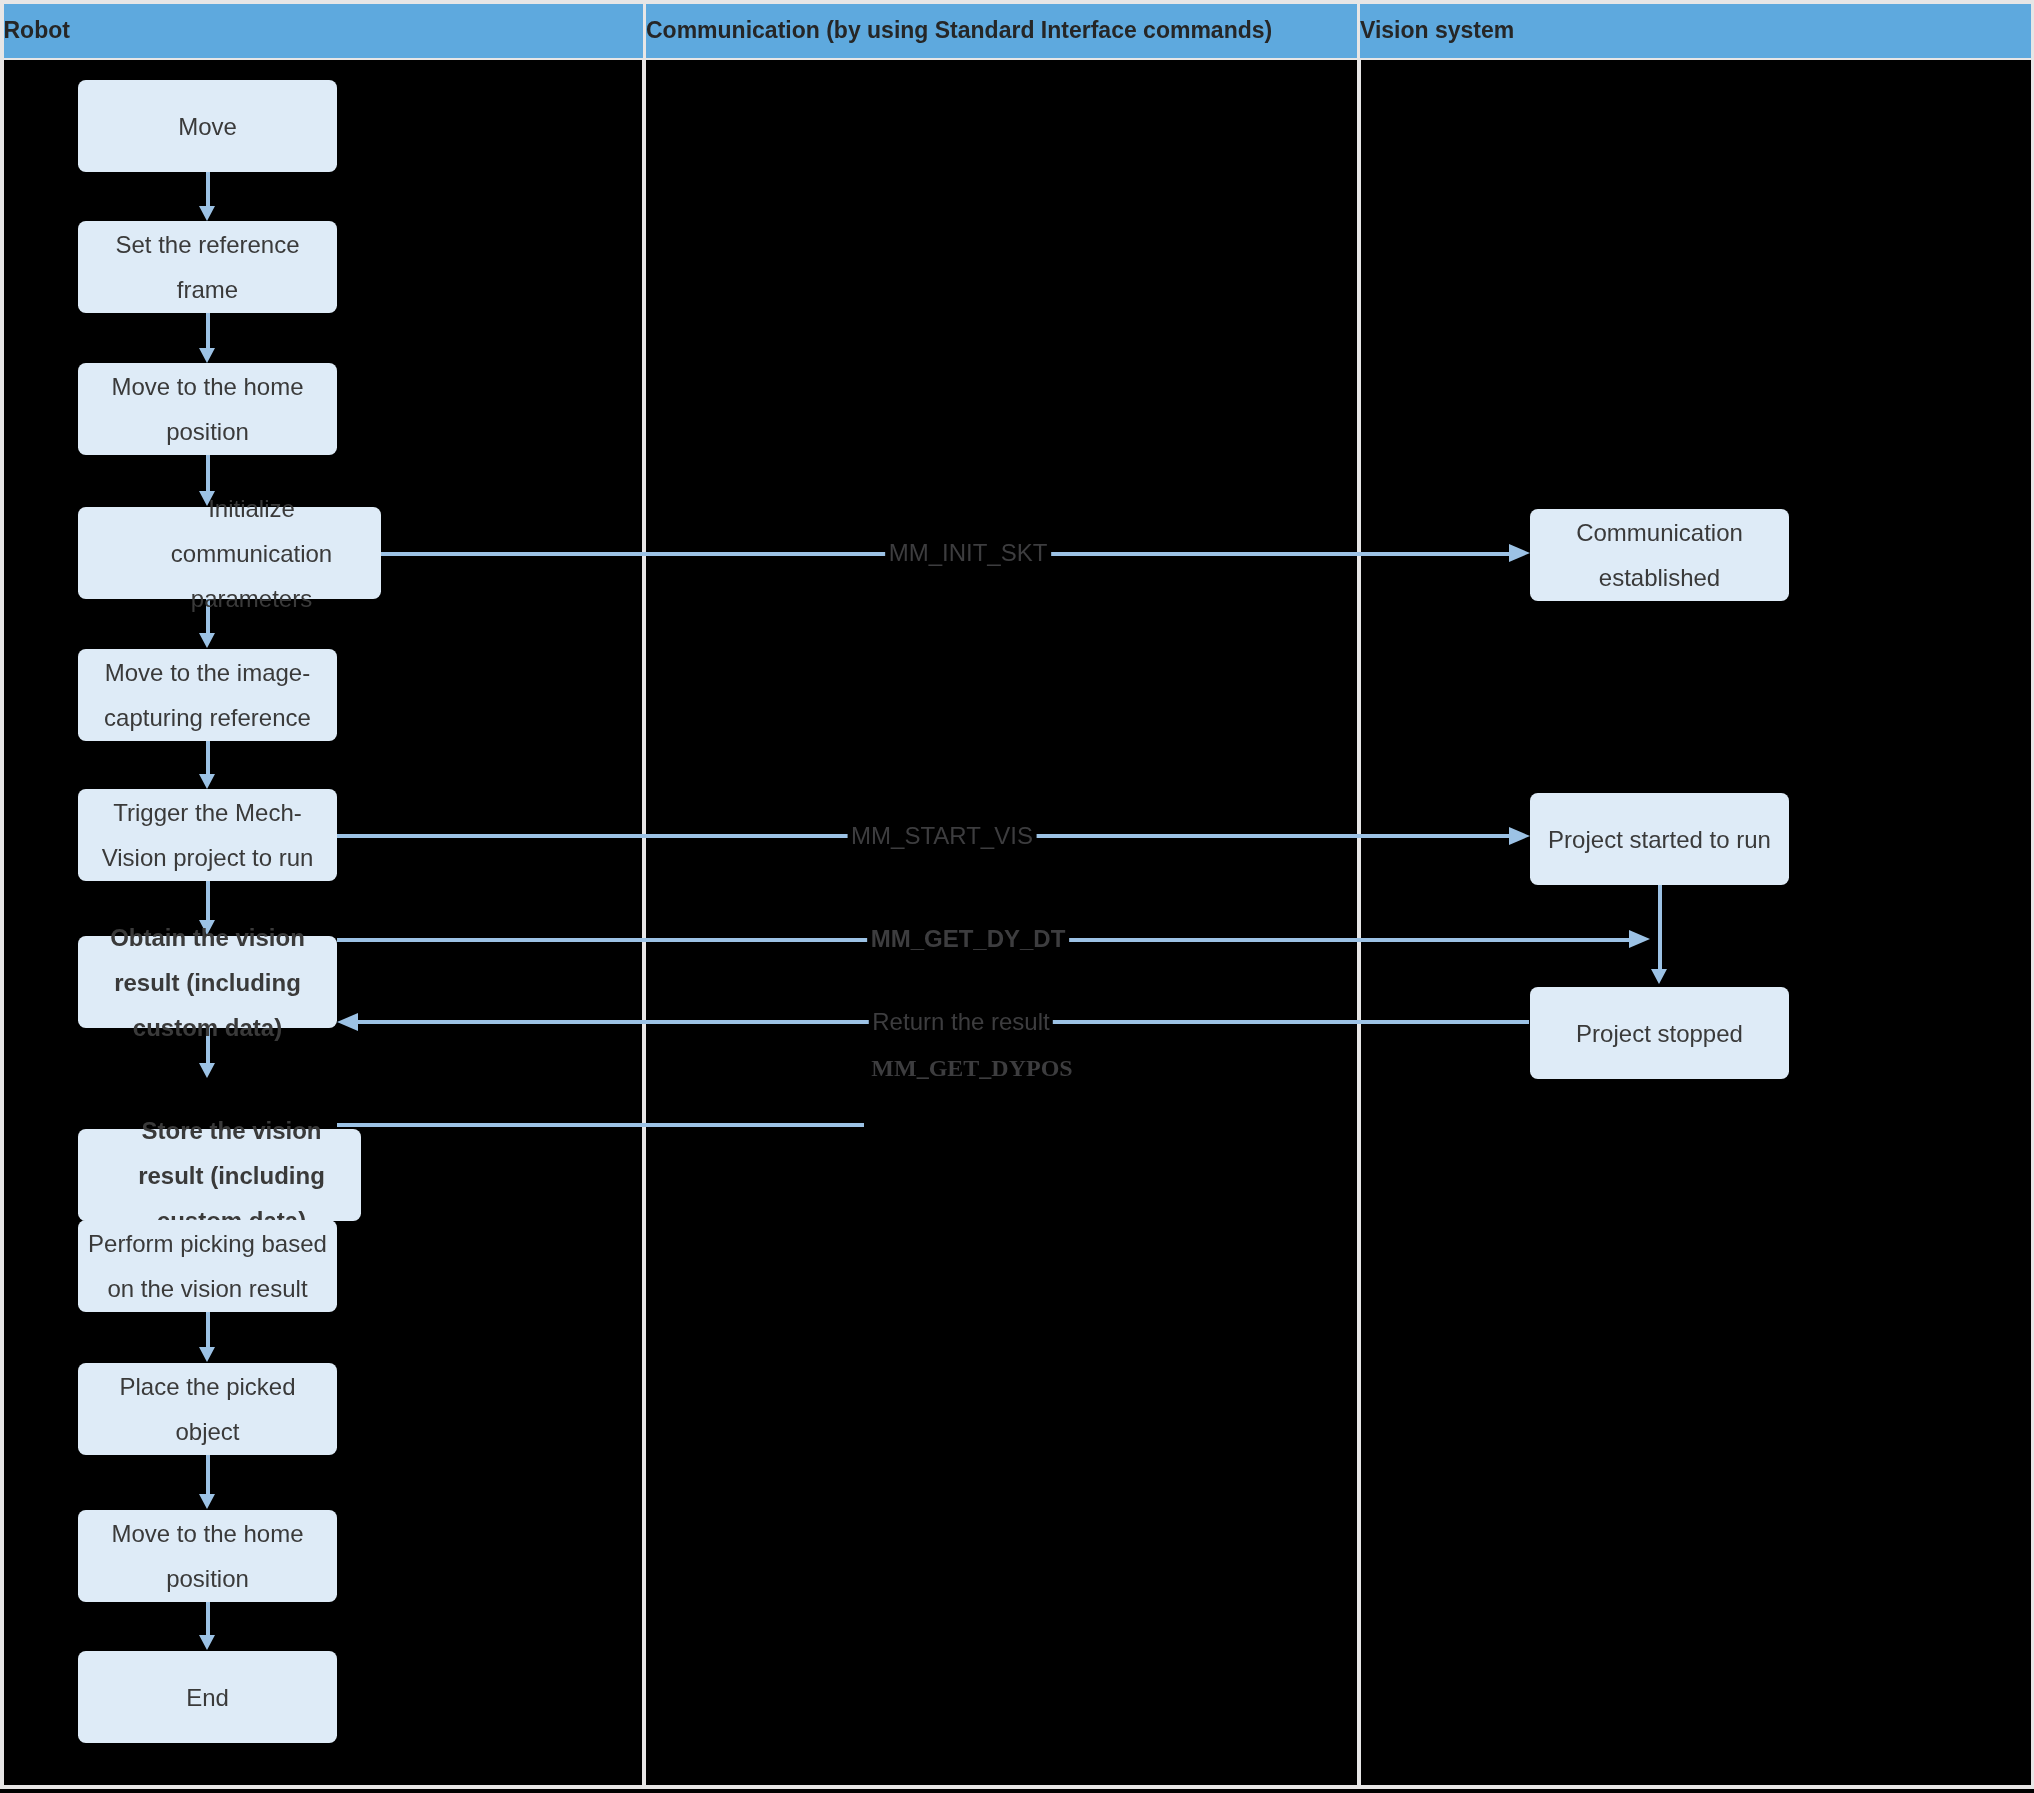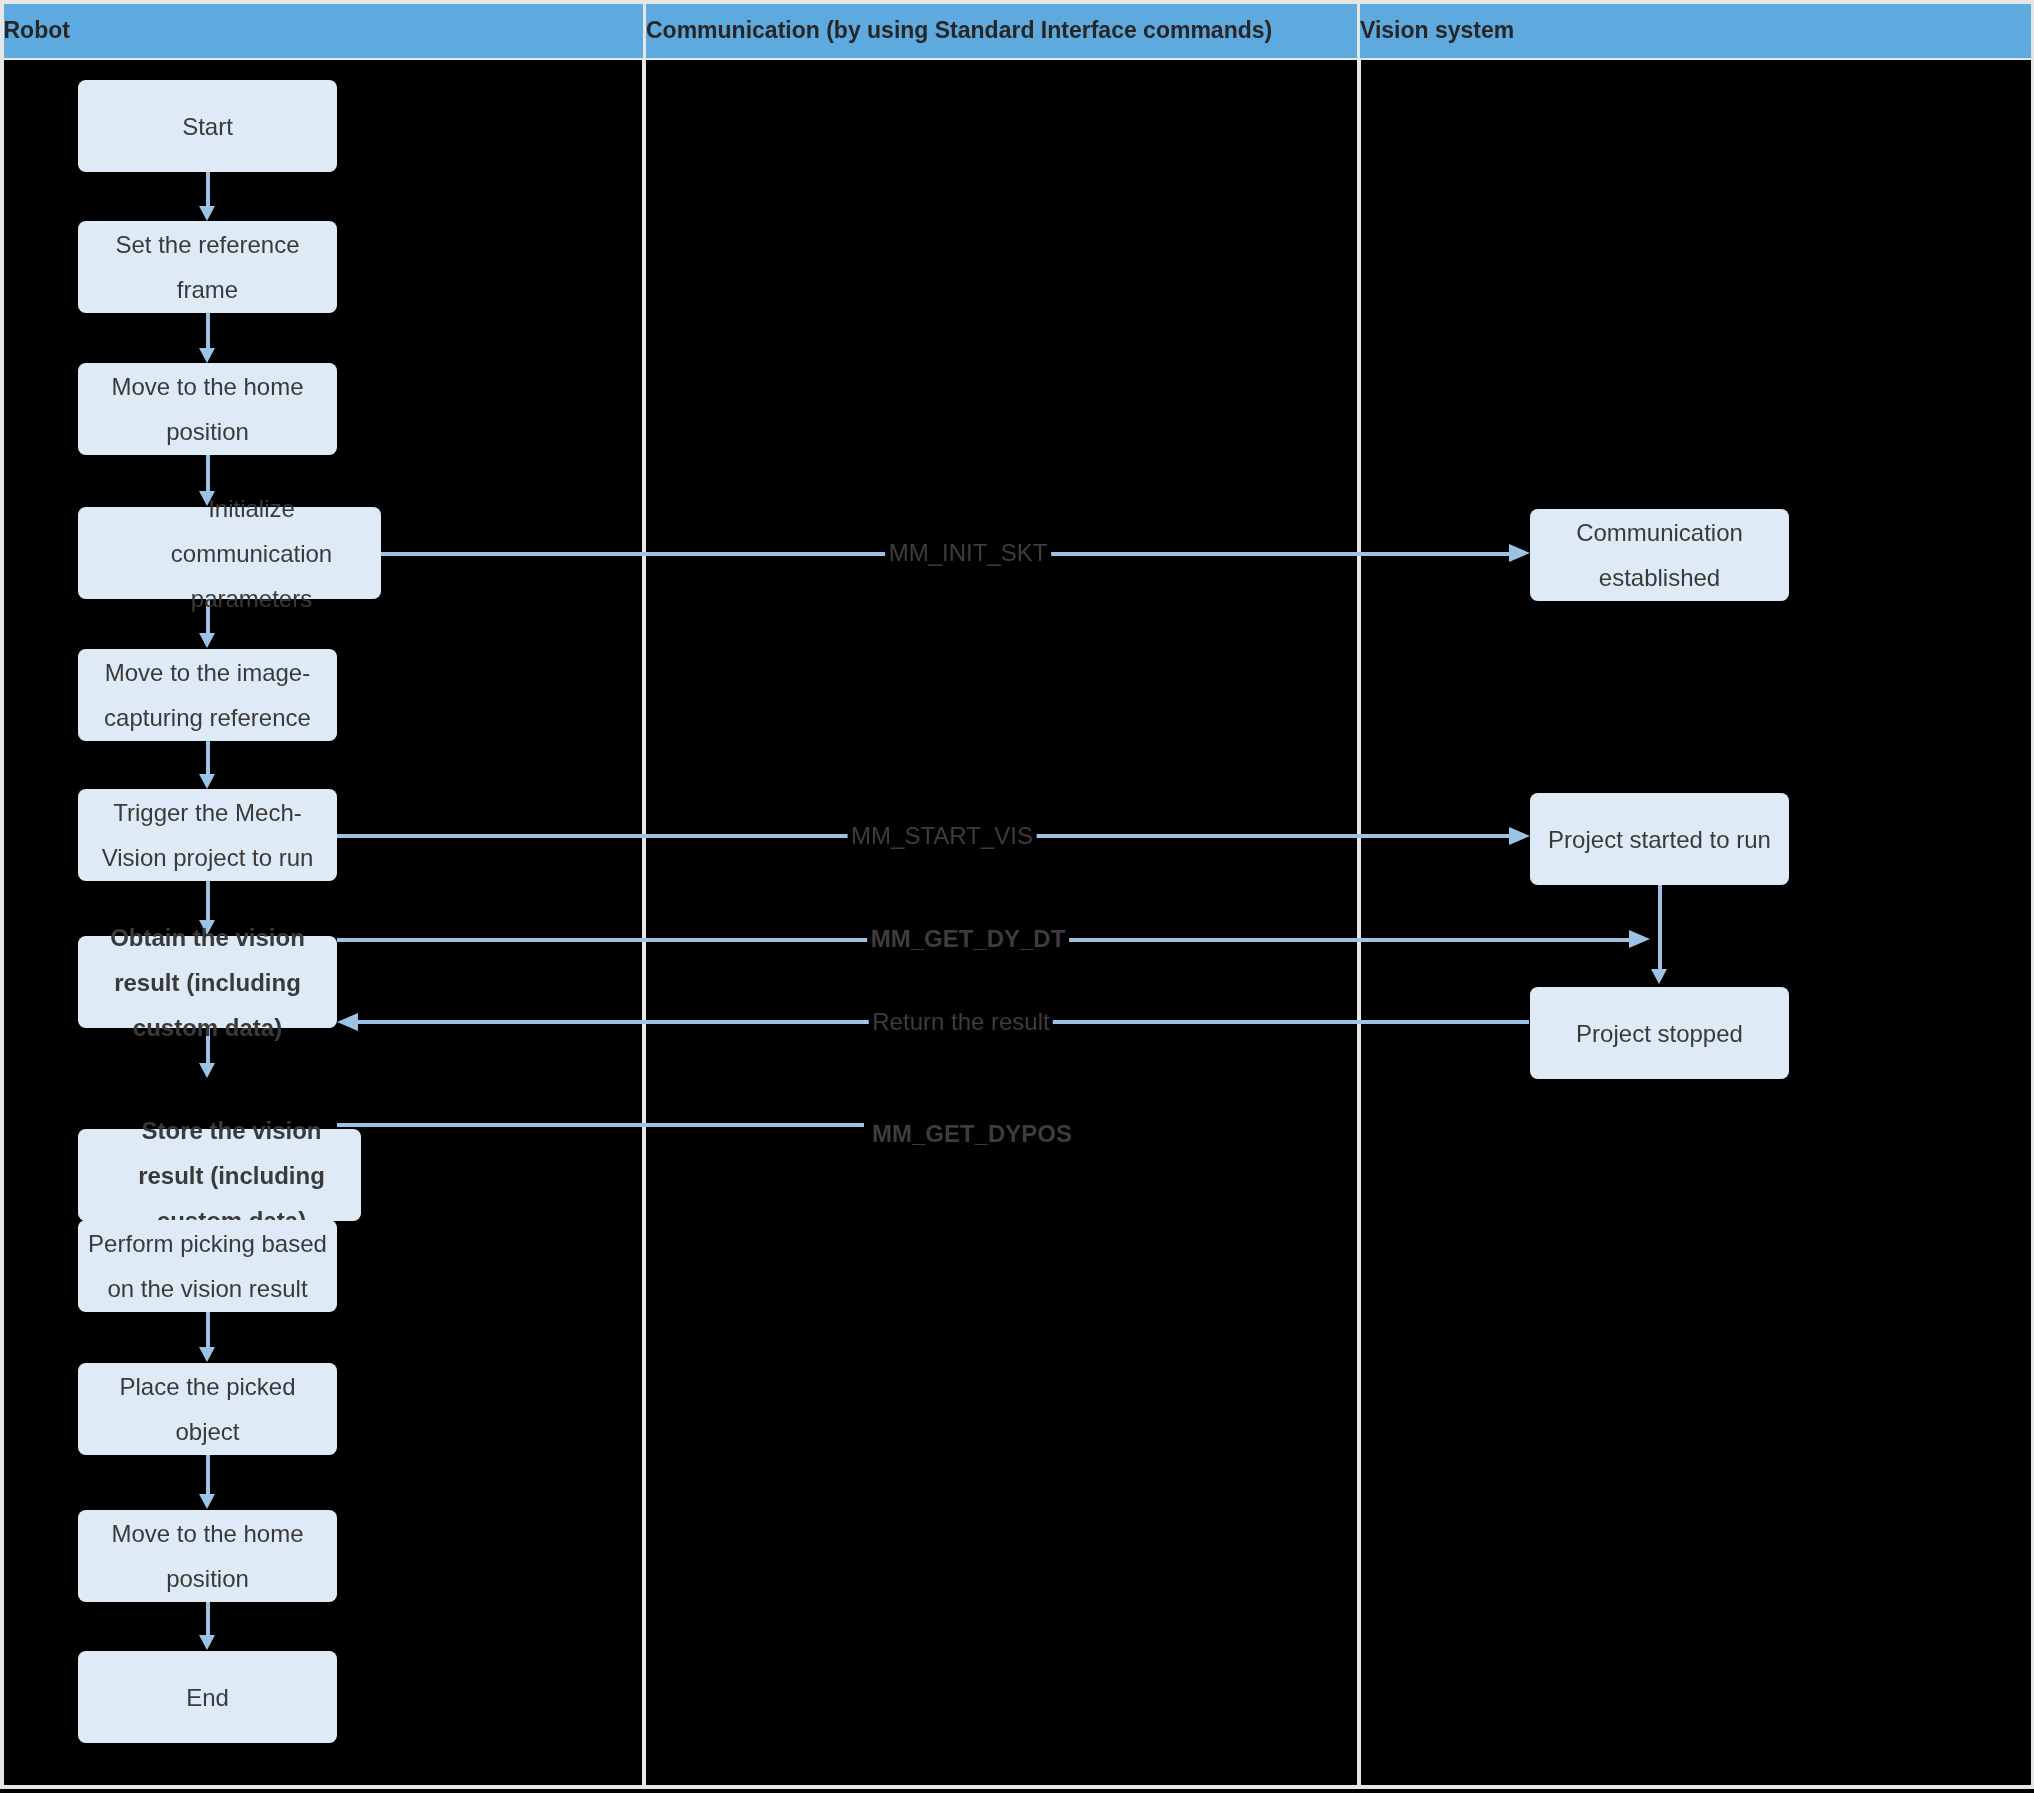--- a/index.html
+++ b/index.html
@@ -101,21 +101,21 @@
 
   <div class="line" style="left:356px;top:1020px;width:1173px;height:3.5px;"></div>
   <div class="tri-l" style="left:337px;top:1013px;"></div>
 
   <div class="line" style="left:337px;top:1123px;width:527px;height:3.5px;"></div>
 
   <div class="line" style="left:1658px;top:885px;width:3.5px;height:86px;"></div>
   <div class="tri-d" style="left:1651px;top:969px;"></div>
 
   <div class="node rnode" style="top:80px;">
-      <span class="txt">Start</span>
+      <span class="txt">Move</span>
     </div>
   <div class="node rnode" style="top:221px;">
       <span class="txt">Set the reference
 frame</span>
     </div>
   <div class="node rnode" style="top:363px;">
       <span class="txt">Move to the home
 position</span>
     </div>
   <div class="node rnode" style="top:507px;padding-left:44px;">
@@ -165,16 +165,16 @@
       <span class="txt">Project started to run</span>
     </div>
   <div class="node vnode" style="top:987px;">
       <span class="txt">Project stopped</span>
     </div>
 
   <div class="msg" style="left:968px;top:553px;">MM_INIT_SKT</div>
   <div class="msg" style="left:942px;top:836px;">MM_START_VIS</div>
   <div class="msg bold" style="left:968px;top:939px;">MM_GET_DY_DT</div>
   <div class="msg" style="left:961px;top:1022px;">Return the result</div>
-  <div class="msg bold" style="left:972px;top:1134px;">MM_GET_DYPOS</div>
+  <div class="msg bold" style="left:972px;top:1068px;font-family:Liberation Serif, serif;">MM_GET_DYPOS</div>
 
 </div>
 
 
 </body></html>

